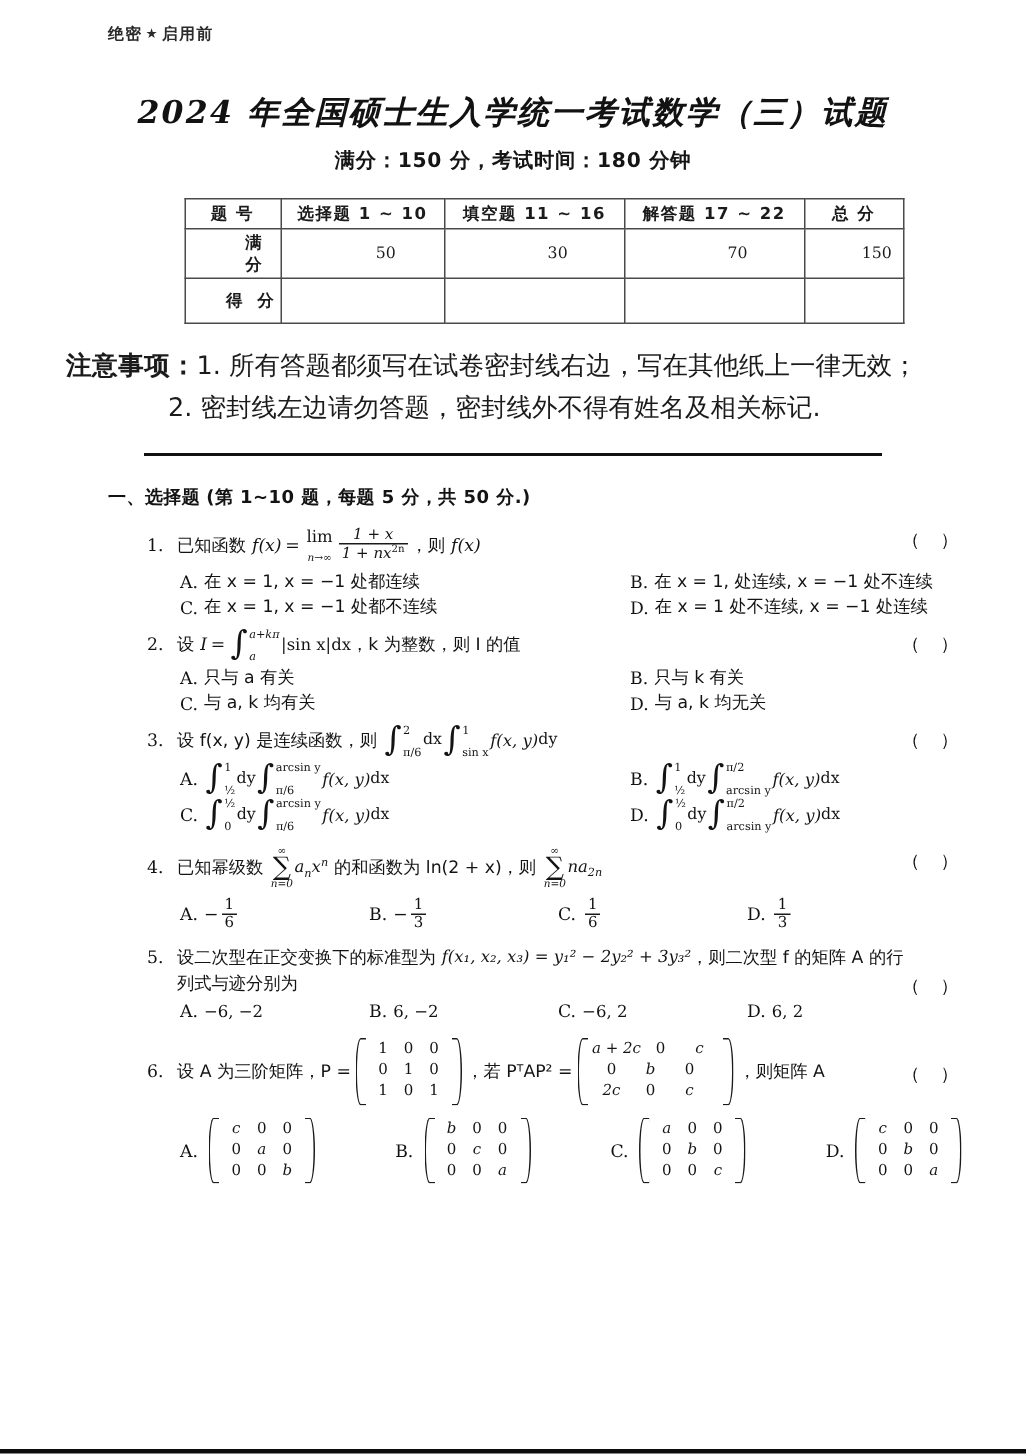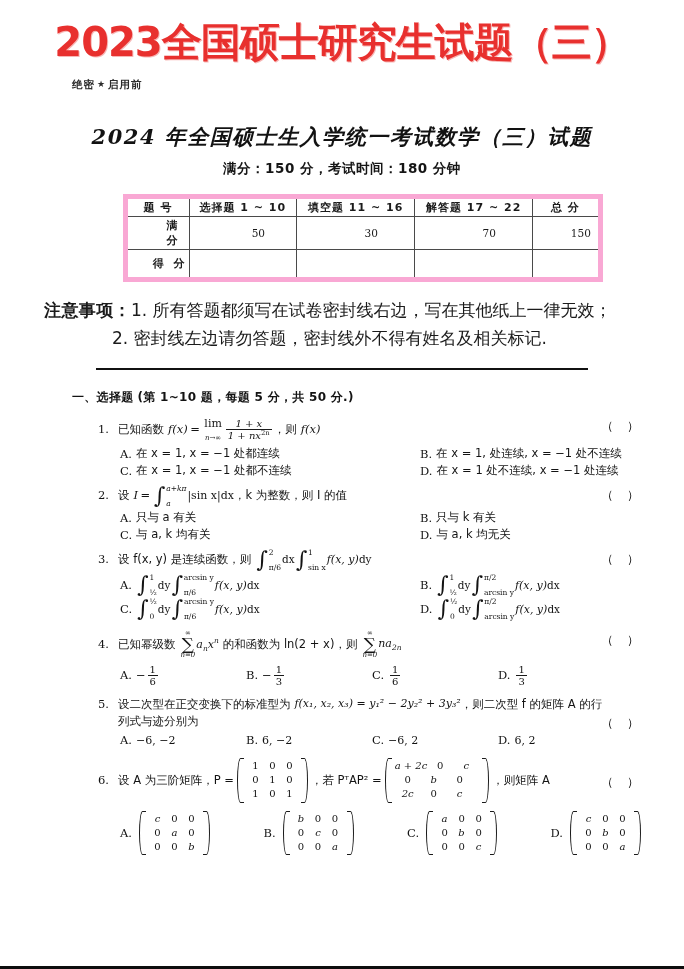--- a/index.html
+++ b/index.html
@@ -60,21 +60,21 @@
     font-weight: 700;
     color: #151515;
     letter-spacing: 0.5px;
   }
 
   
   .score-table-wrap { margin-top: 16px; display:flex; justify-content:center; }
   table.score {
     border-collapse: collapse;
     width: 480px;
-    border: 5px solid #f9a8d4;
+    border: 1px solid #f9a8d4;
     font-size: 11px;
     margin-left: 41px;
   }
   table.score td {
     border: 1px solid #4a4a4a;
     text-align: center;
     color: #1b1b1b;
   }
   table.score tr.r1 td { height: 20px; font-weight: 700; letter-spacing: 1px; }
   table.score tr.r2 td { height: 19px; padding-left: 32px; }
@@ -197,23 +197,20 @@
     font-size: 10px; line-height: 1.42; font-style: italic;
   }
   .matrix.wide .mcell { min-width: 26px; }
   .matrix .mcell.n { font-style: normal; }
 </style>
 </head>
 <body>
 
 <div class="page">
 
-  <div class="banner">
-    <div class="banner-title">2023全国硕士研究生试题（三）</div>
-  </div>
 
   <div class="secret-line">
     <span>绝密</span><span class="secret-star">★</span><span>启用前</span>
   </div>
 
   <div class="paper-title">2024 年全国硕士生入学统一考试数学（三）试题</div>
   <div class="paper-sub">满分：150 分，考试时间：180 分钟</div>
 
   <div class="score-table-wrap">
     <table class="score">

